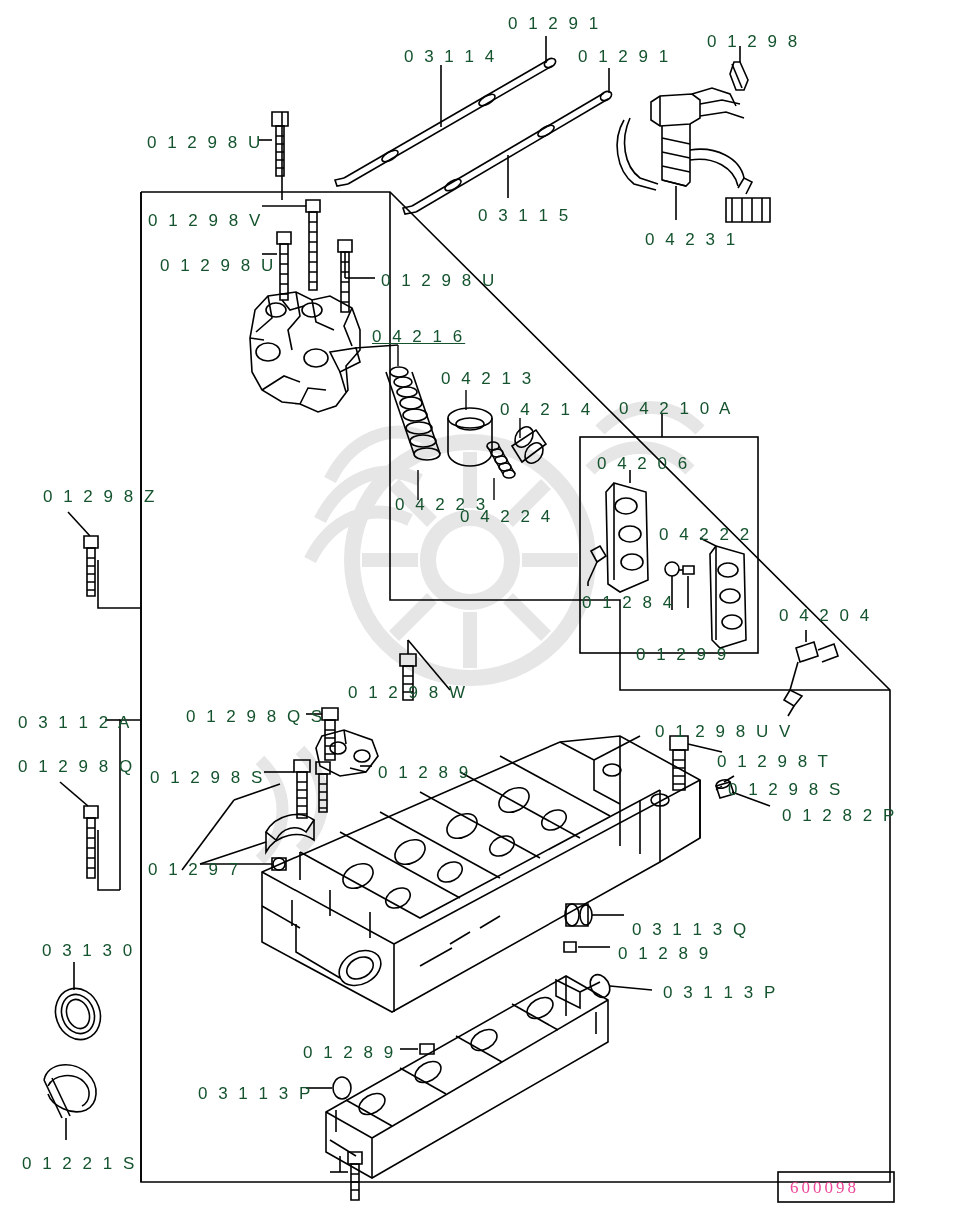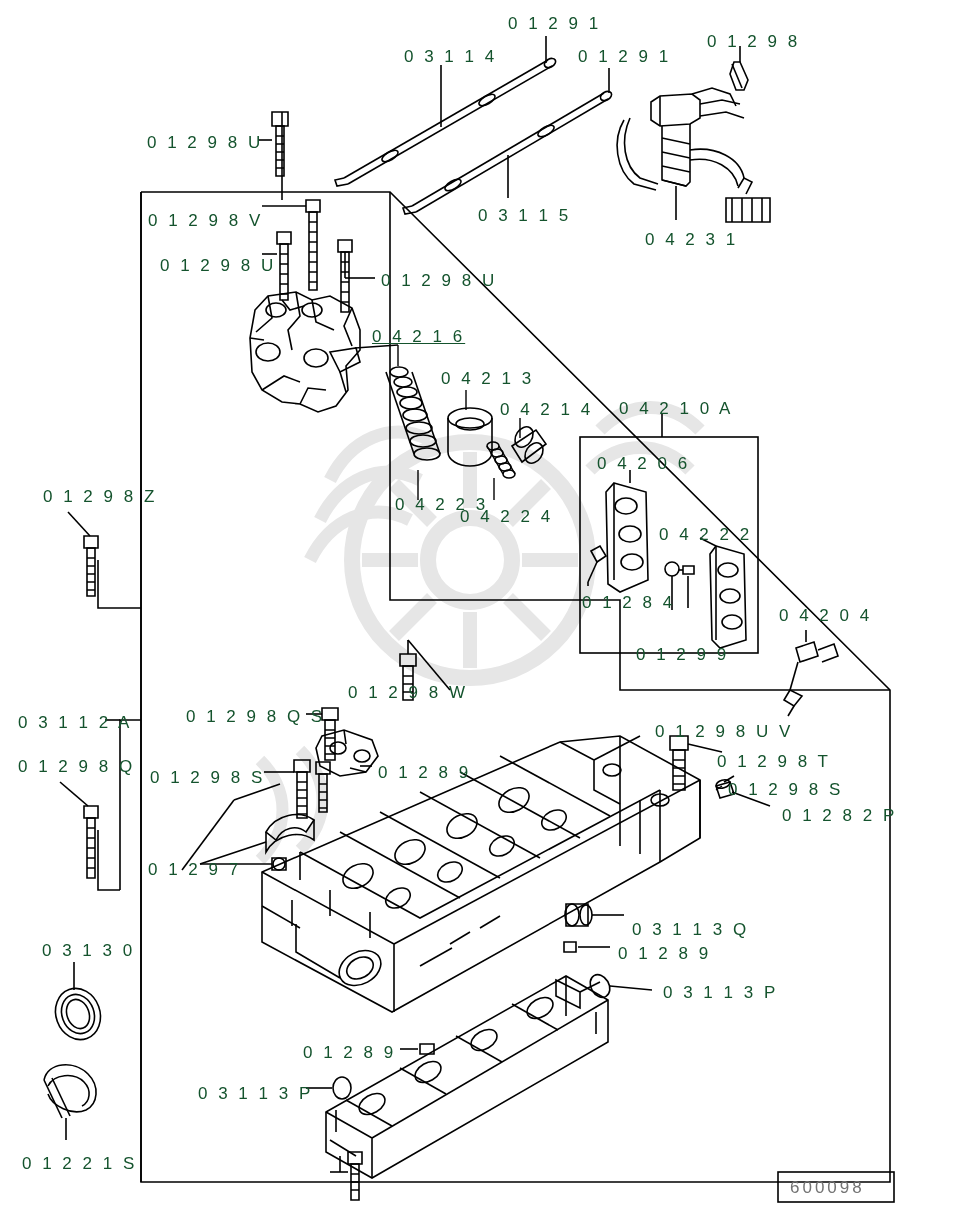--- a/index.html
+++ b/index.html
@@ -26,24 +26,24 @@
     position: absolute;
     font-family: "Liberation Sans", sans-serif;
     font-size: 17px;
     letter-spacing: 3px;
     color: #14532d;
     white-space: nowrap;
     font-weight: 500;
   }
   .figno {
     position: absolute;
-    font-family: Liberation Sans, sans-serif;
+    font-family: Liberation Serif, serif;
     font-size: 17px;
     letter-spacing: 3px;
-    color: #737373;
+    color: #ec4899;
     white-space: nowrap;
   }
 </style>
 </head>
 <body>
 
 <div id="page">
 
   <svg id="svg-layer" viewBox="0 0 960 1210">
 

